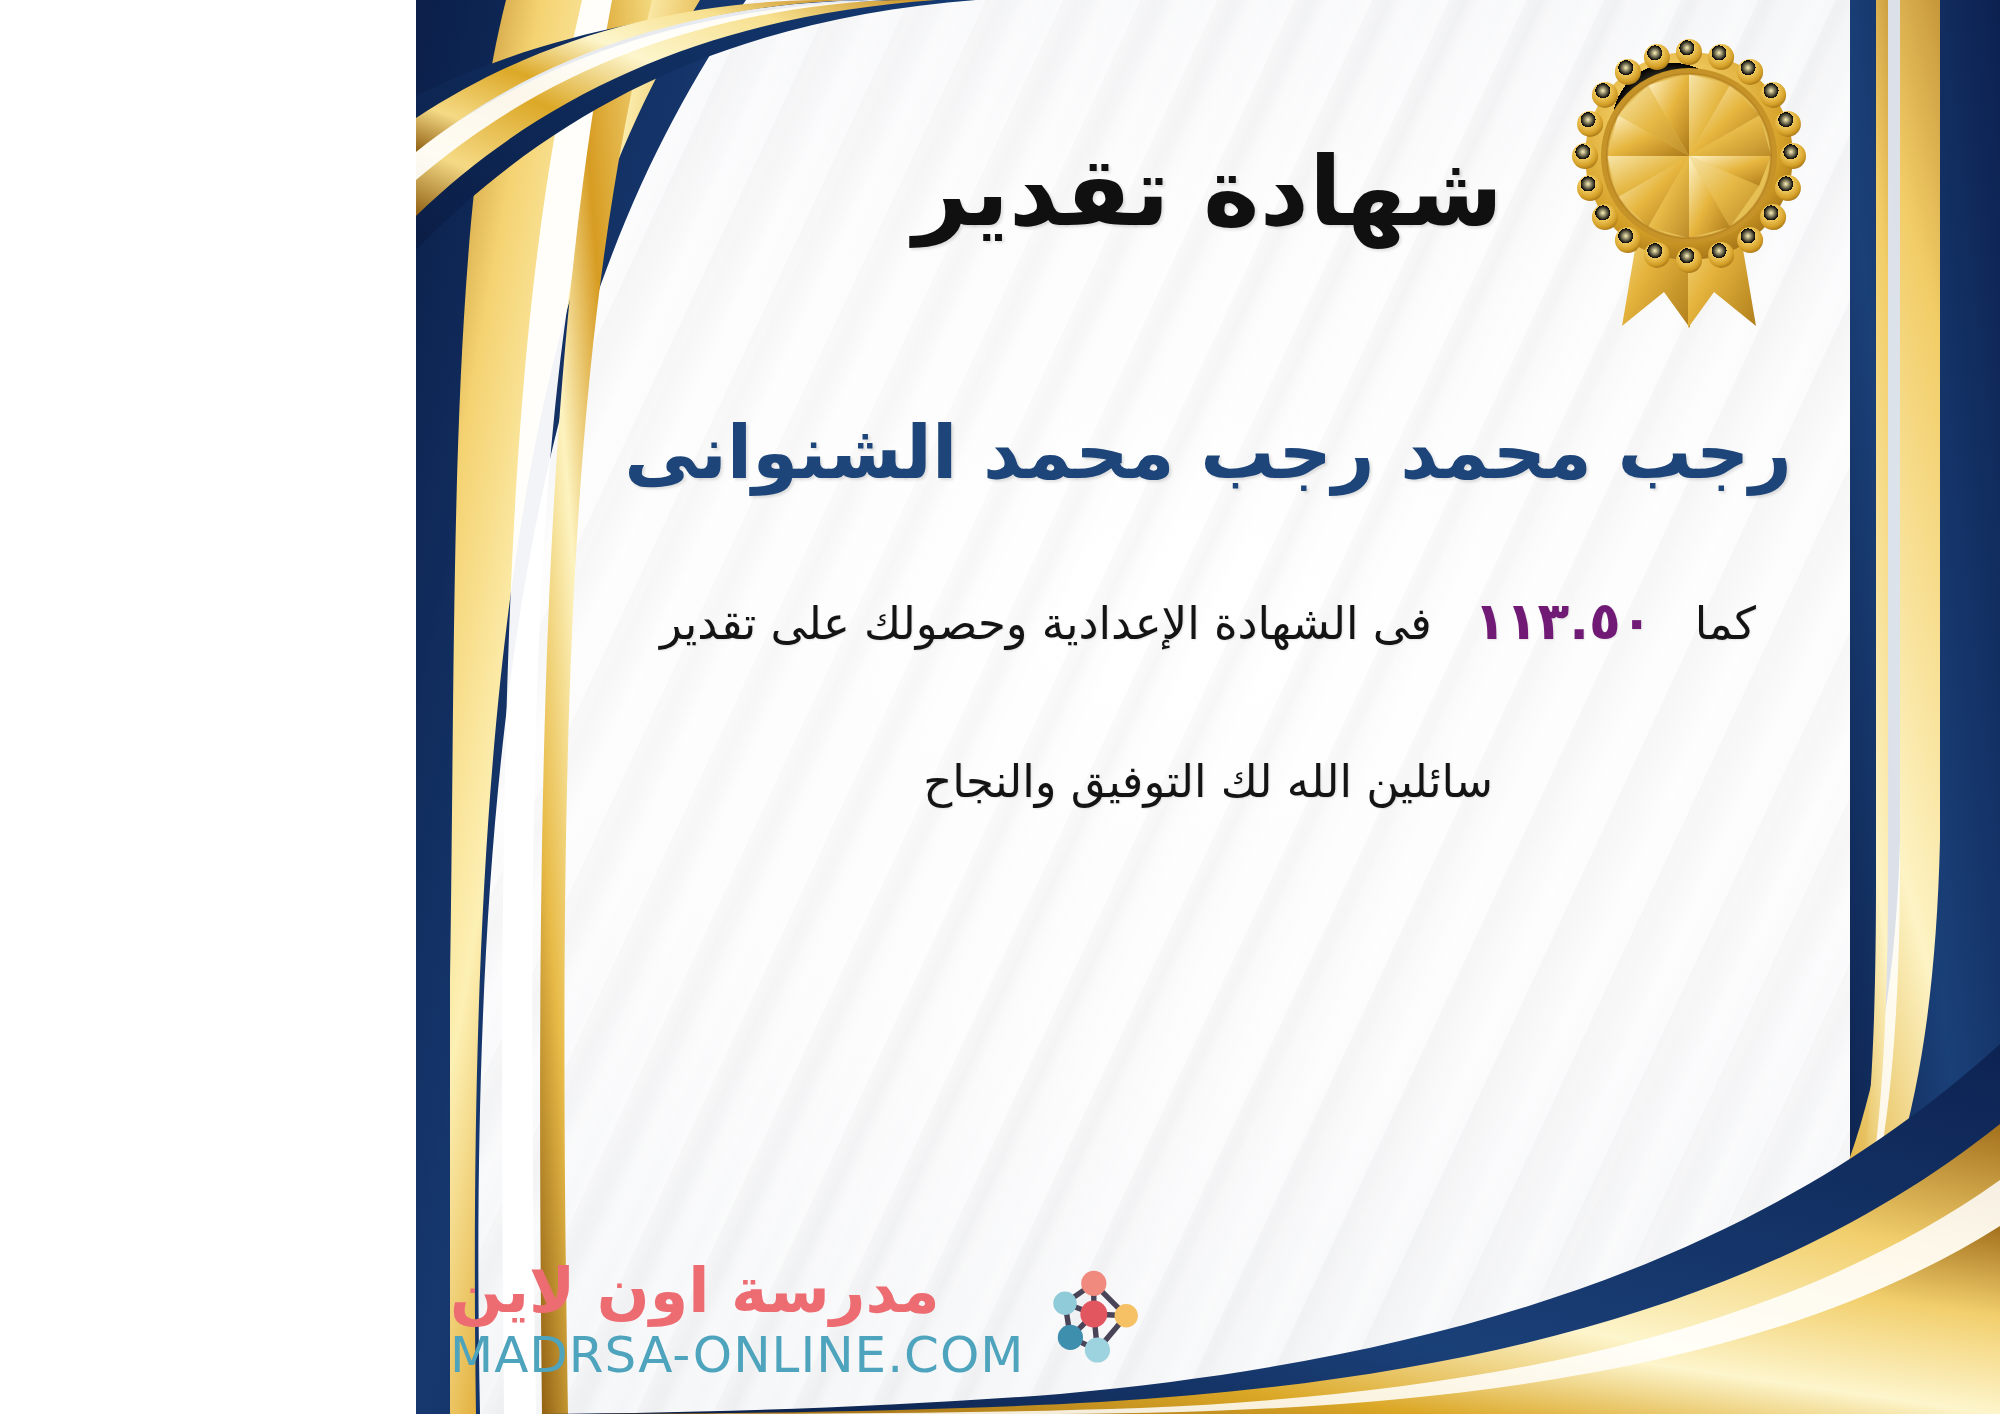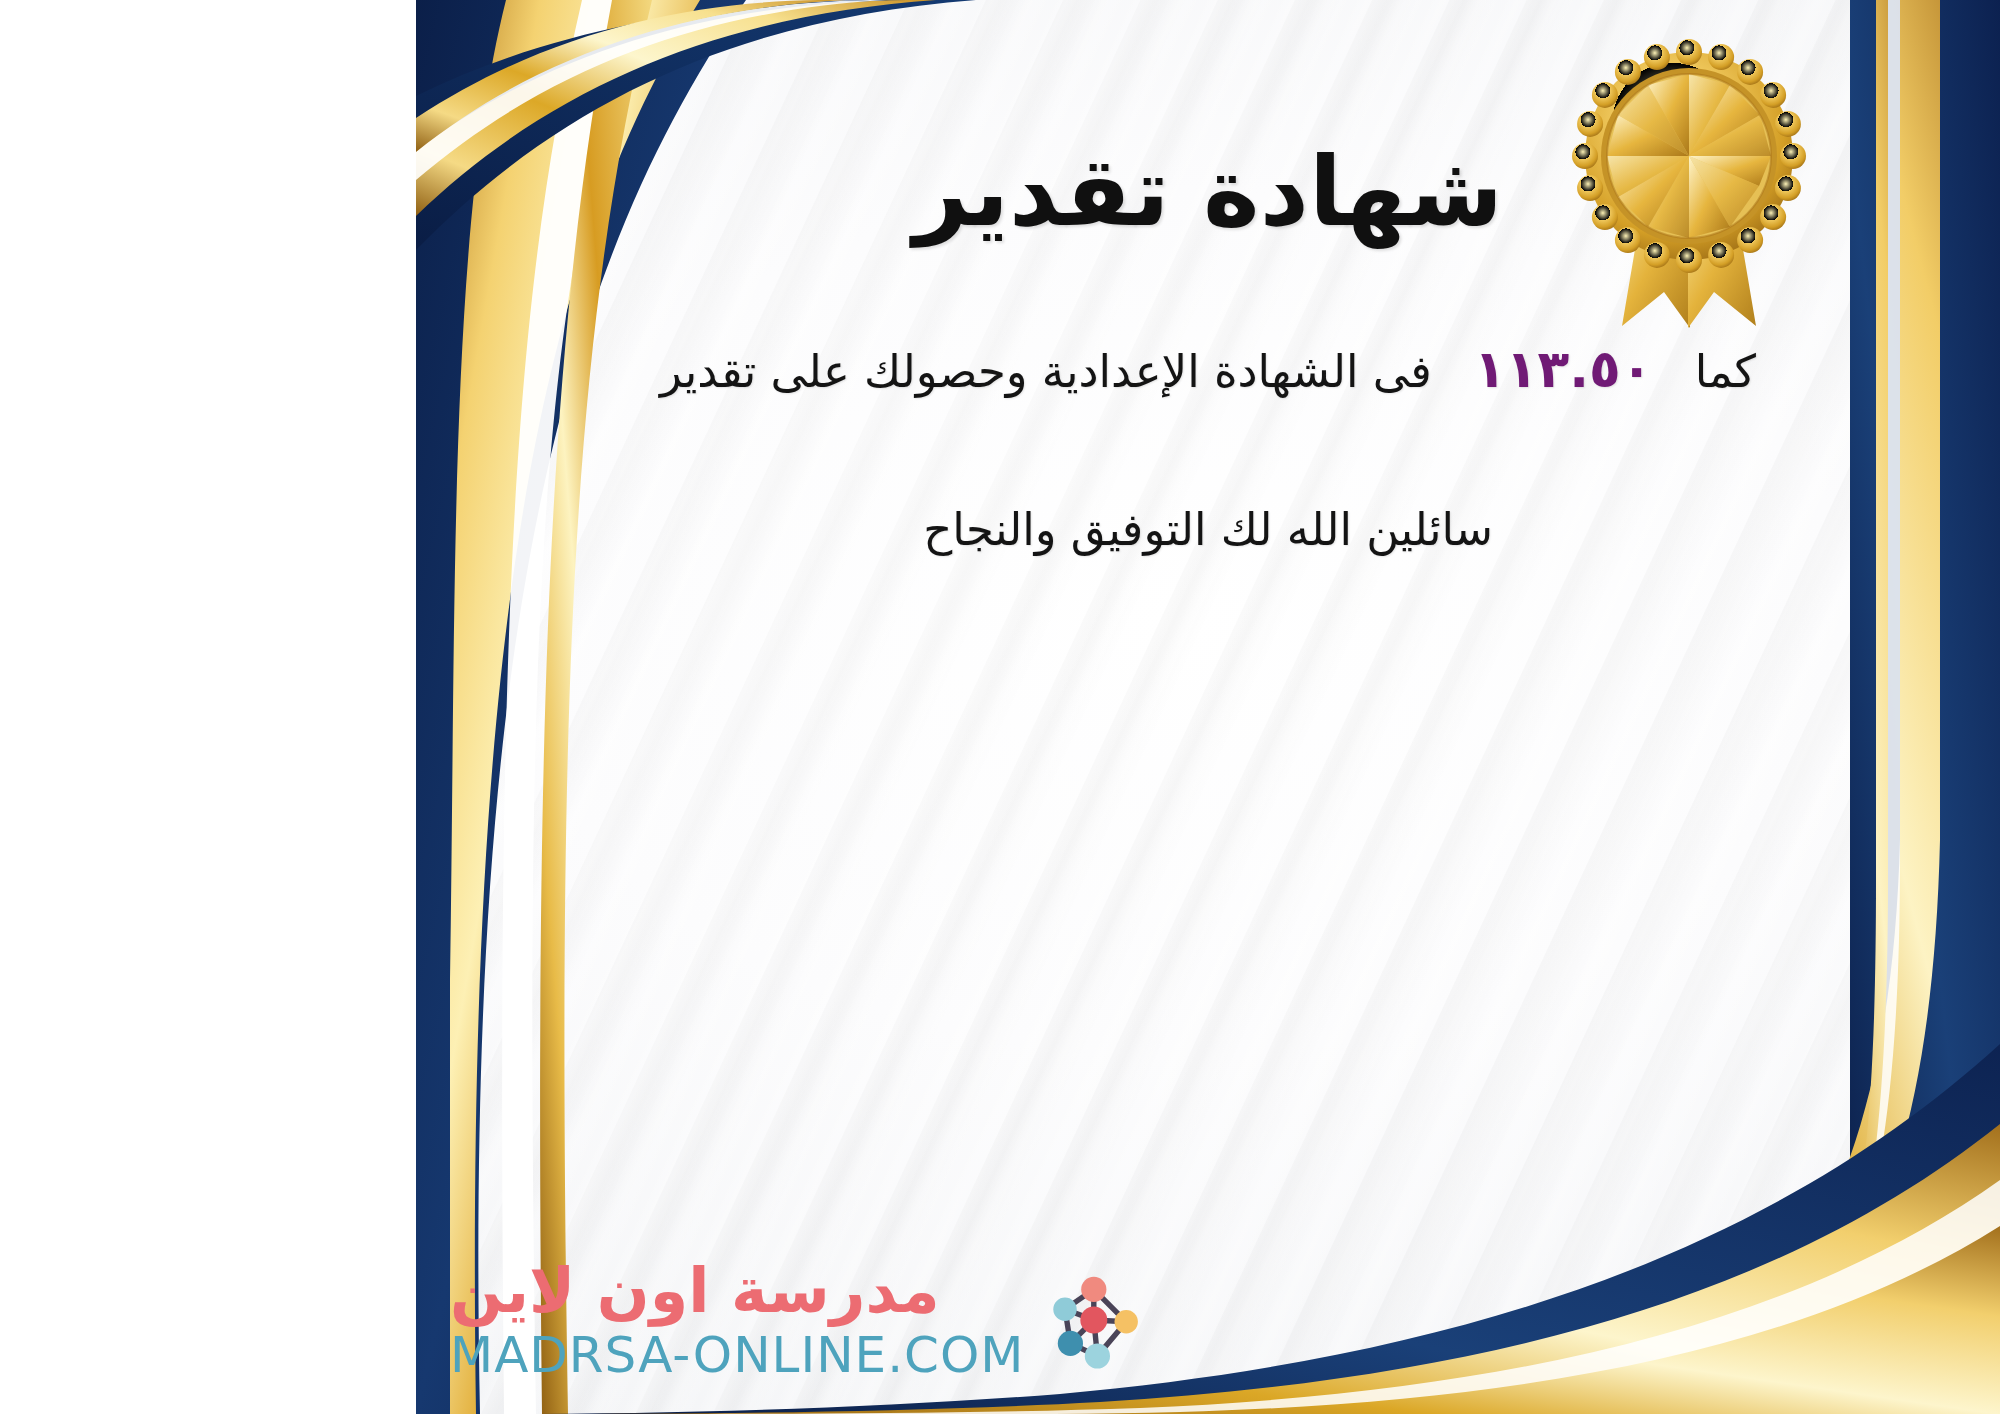--- a/index.html
+++ b/index.html
@@ -140,21 +140,21 @@
     text-shadow: 1px 1px 2px rgba(0,0,0,0.10);
     text-align: center;
   }
 
   
   .brand {
     position: absolute;
     left: 34px;
     bottom: 34px;
     display: flex;
-    align-items: center;
+    align-items: flex-start;
     gap: 14px;
     direction: rtl;
   }
   .brand-text {
     display: flex;
     flex-direction: column;
     align-items: flex-end;
     line-height: 1;
   }
   .brand-ar {
@@ -352,20 +352,21 @@
           <path d="M0,0 L71,-41 L82,0 Z" opacity=".72"></path>
       </g>
       <circle r="82" fill="none" stroke="#a9741a" stroke-width="2" opacity=".5"></circle>
     </g>
   </svg>
 
   <div class="content">
 
     <div class="cert-title">شهادة تقدير</div>
 
+    <div class="student-name">رجب محمد رجب محمد الشنوانى</div>
 
     <div class="body-block">
       <span class="body-line">
         <span>كما</span>
         <span class="score">١١٣.٥٠</span>
         <span>فى الشهادة الإعدادية وحصولك على تقدير</span>
       </span>
     </div>
 
     <div class="closing-line">سائلين الله لك التوفيق  والنجاح</div>

